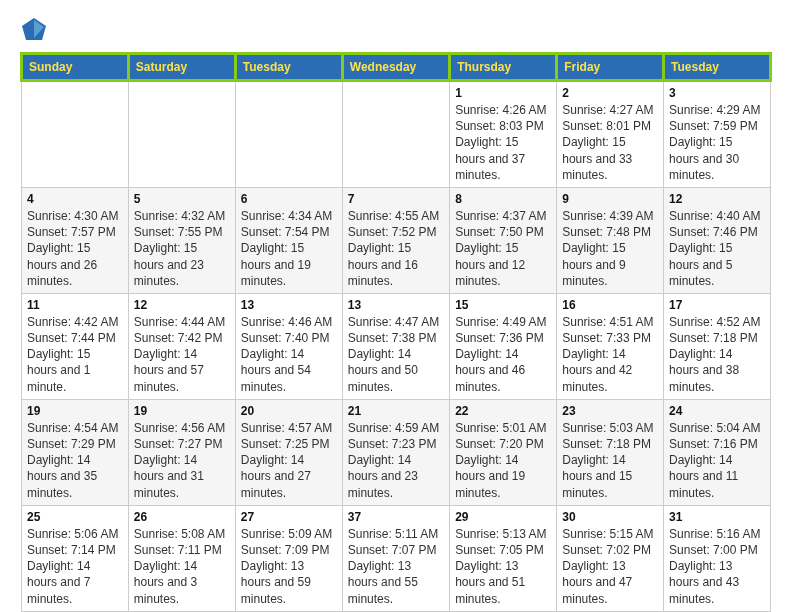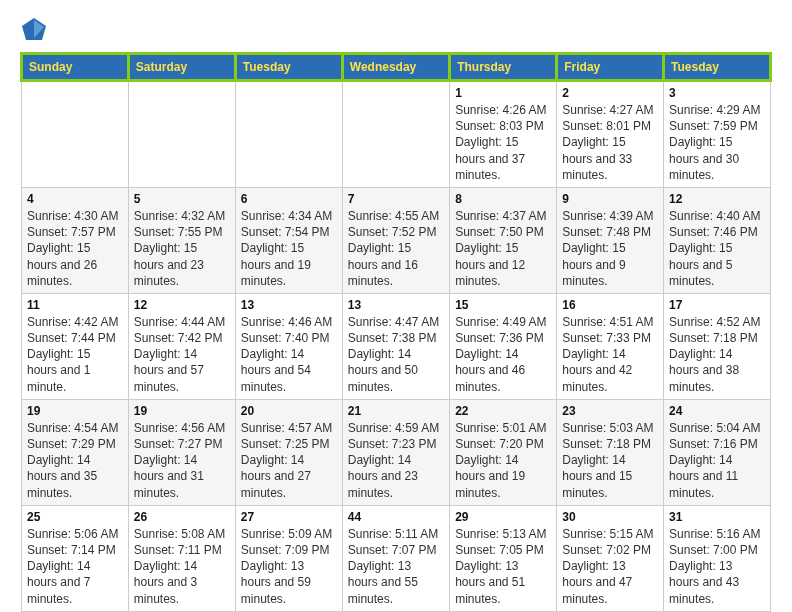--- a/index.html
+++ b/index.html
@@ -328,21 +328,21 @@
 and 3 minutes.</div>
           </td>
           <td>
             <span class="day-number">27</span>
             <div class="day-detail">Sunrise: 5:09 AM
 Sunset: 7:09 PM
 Daylight: 13 hours
 and 59 minutes.</div>
           </td>
           <td>
-            <span class="day-number">44</span>
+            <span class="day-number">37</span>
             <div class="day-detail">Sunrise: 5:11 AM
 Sunset: 7:07 PM
 Daylight: 13 hours
 and 55 minutes.</div>
           </td>
           <td>
             <span class="day-number">29</span>
             <div class="day-detail">Sunrise: 5:13 AM
 Sunset: 7:05 PM
 Daylight: 13 hours

